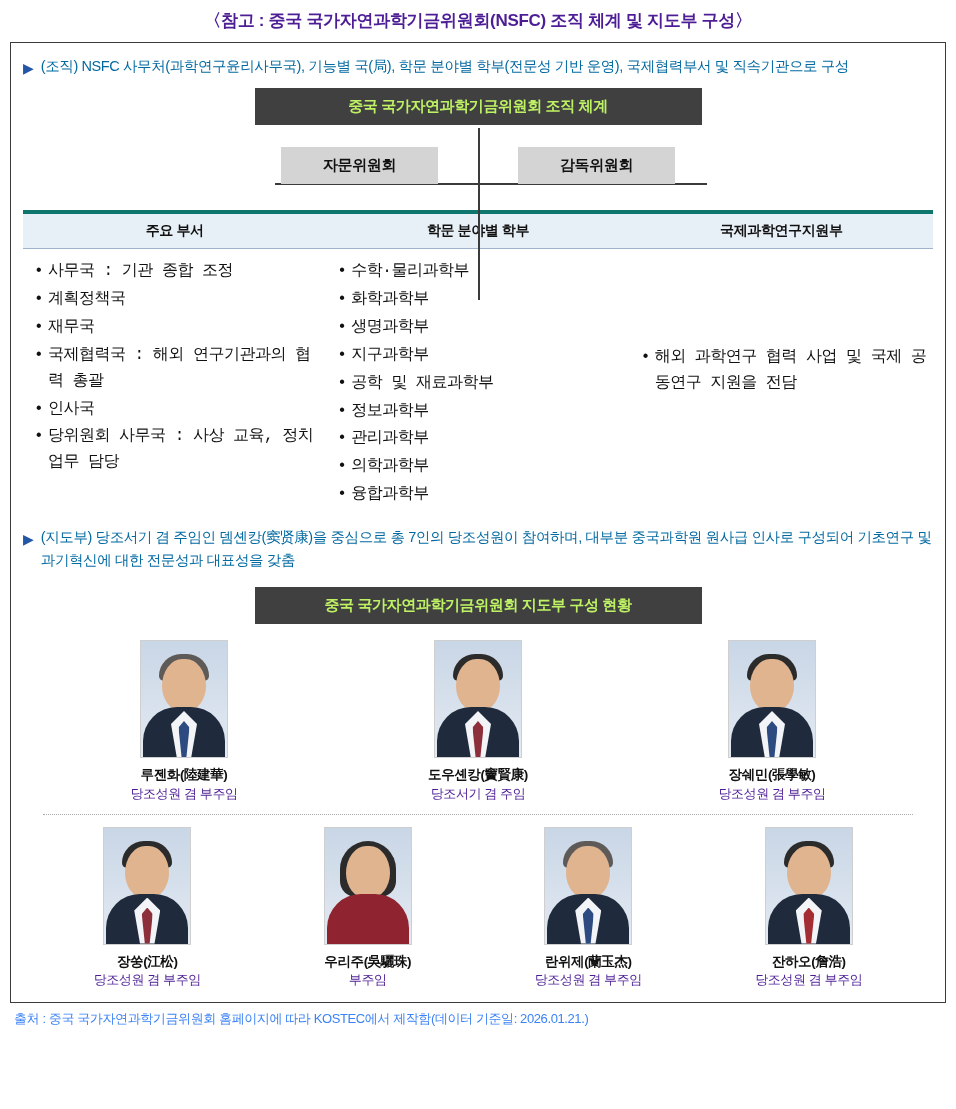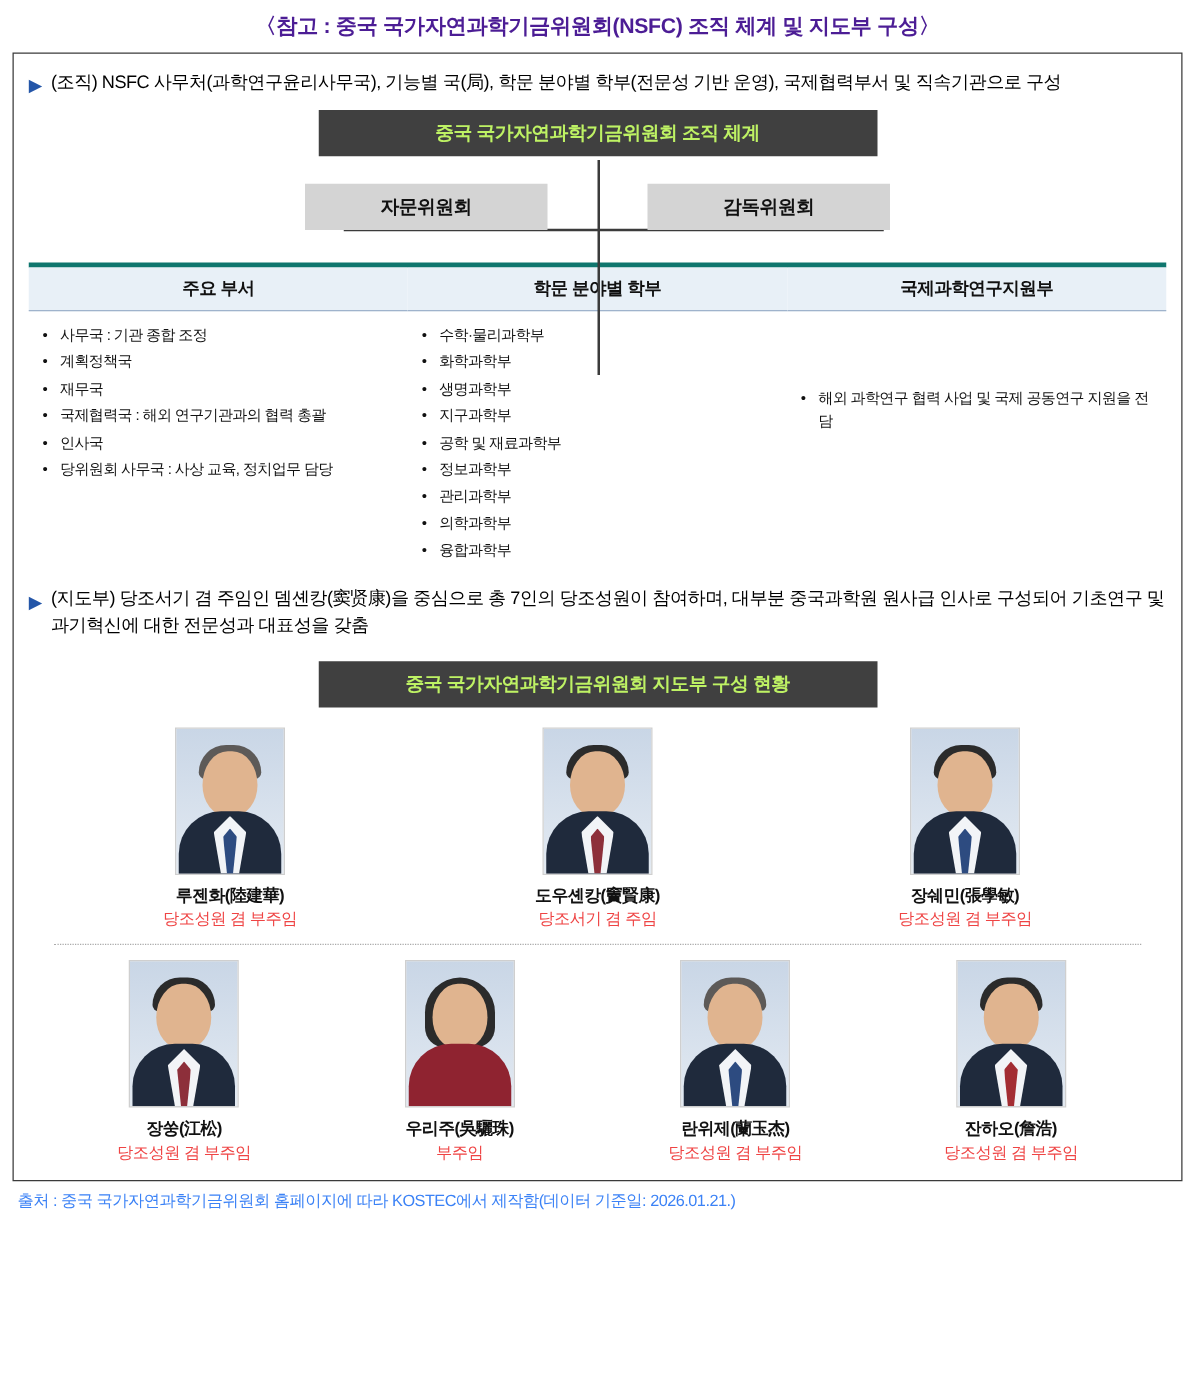--- a/index.html
+++ b/index.html
@@ -49,21 +49,21 @@
     color: #2456a8;
     font-size: 14px;
     line-height: 20px;
     flex: 0 0 auto;
     padding-top: 3px;
   }
   .bullet-text {
     font-size: 14.5px;
     line-height: 1.55;
     letter-spacing: -0.4px;
-    color: #000000;
+    color: #0369a1;
   }
 
   
   .org-wrap {
     position: relative;
     margin-top: 10px;
   }
   .node-dark {
     background: #404040;
     color: #bef264;
@@ -86,21 +86,21 @@
     width: 447px;
     margin: 0 auto;
   }
   .mid-row {
     display: flex;
     justify-content: center;
     gap: 80px;
     margin-top: 22px;
     position: relative;
   }
-  .mid-node { width: 194px; }
+  .mid-node { width: 157px; }
 
   .connector {
     position: absolute;
     background: #3b3b3b;
   }
 
   
   .cols-table {
     display: flex;
     margin-top: 26px;
@@ -121,36 +121,37 @@
   }
   .col-body {
     padding: 10px 4px 0 8px;
   }
   .col-body ul {
     margin: 0;
     padding-left: 17px;
     list-style: none;
   }
   .col-body li {
-    font-size: 12px;
+    font-size: 16px;
     line-height: 1.62;
     letter-spacing: -0.5px;
     position: relative;
     margin-bottom: 2px;
+    font-family: Liberation Mono, monospace;
   }
   .col-body li::before {
     content: "\2022";
     position: absolute;
     left: -14px;
     top: 0;
     color: #111;
   }
   .col-body.centered-list {
     display: flex;
-    align-items: center;
+    align-items: flex-end;
     min-height: 150px;
   }
 
   
   .lead-title {
     width: 447px;
     margin: 16px auto 0 auto;
   }
   .people-block {
     margin-top: 16px;
@@ -226,21 +227,21 @@
   .person-name {
     font-size: 13.5px;
     font-weight: bold;
     letter-spacing: -0.4px;
     line-height: 1.45;
   }
   .person-role {
     font-size: 13px;
     letter-spacing: -0.4px;
     line-height: 1.45;
-    color: #ef4444;
+    color: #4c1d95;
   }
   .row-divider {
     border: none;
     border-top: 1px dotted #aaaaaa;
     margin: 10px 6px 12px 6px;
   }
 
   
   .source {
     font-size: 13px;

